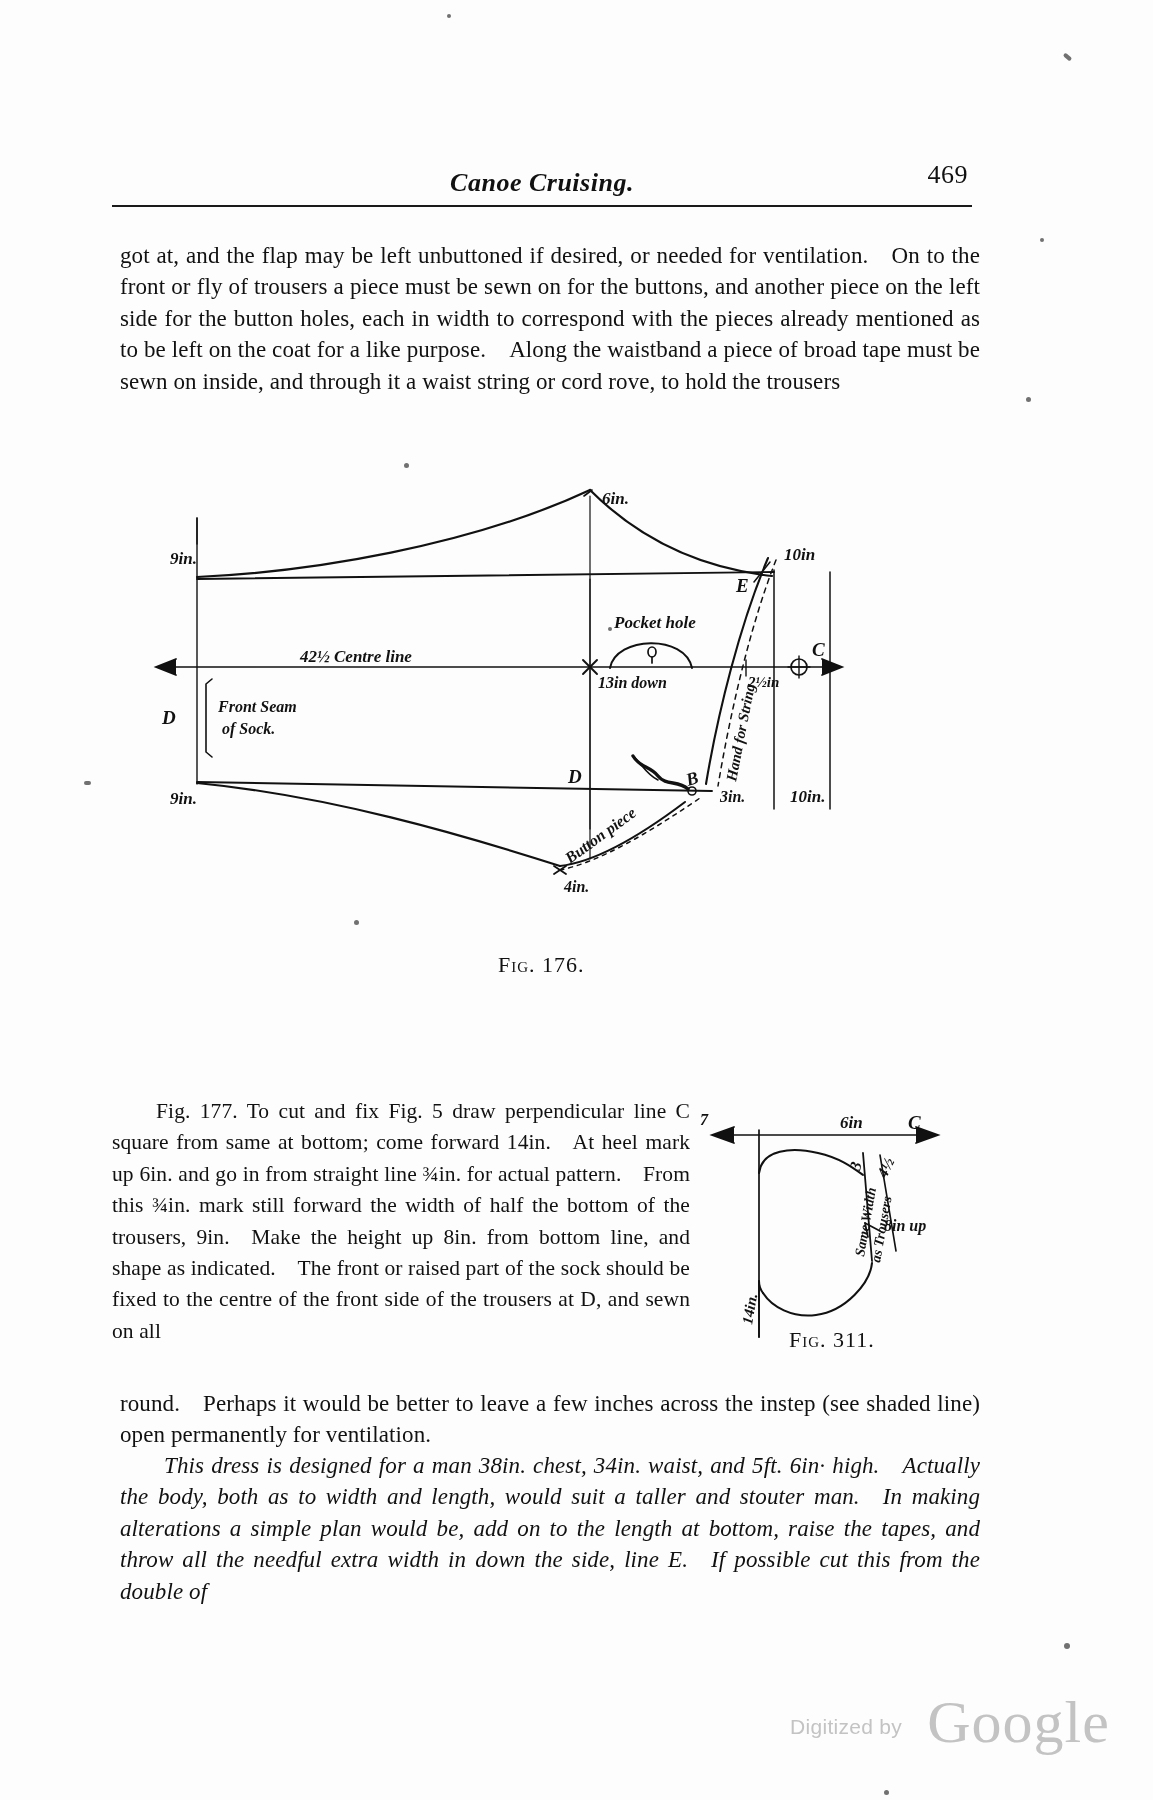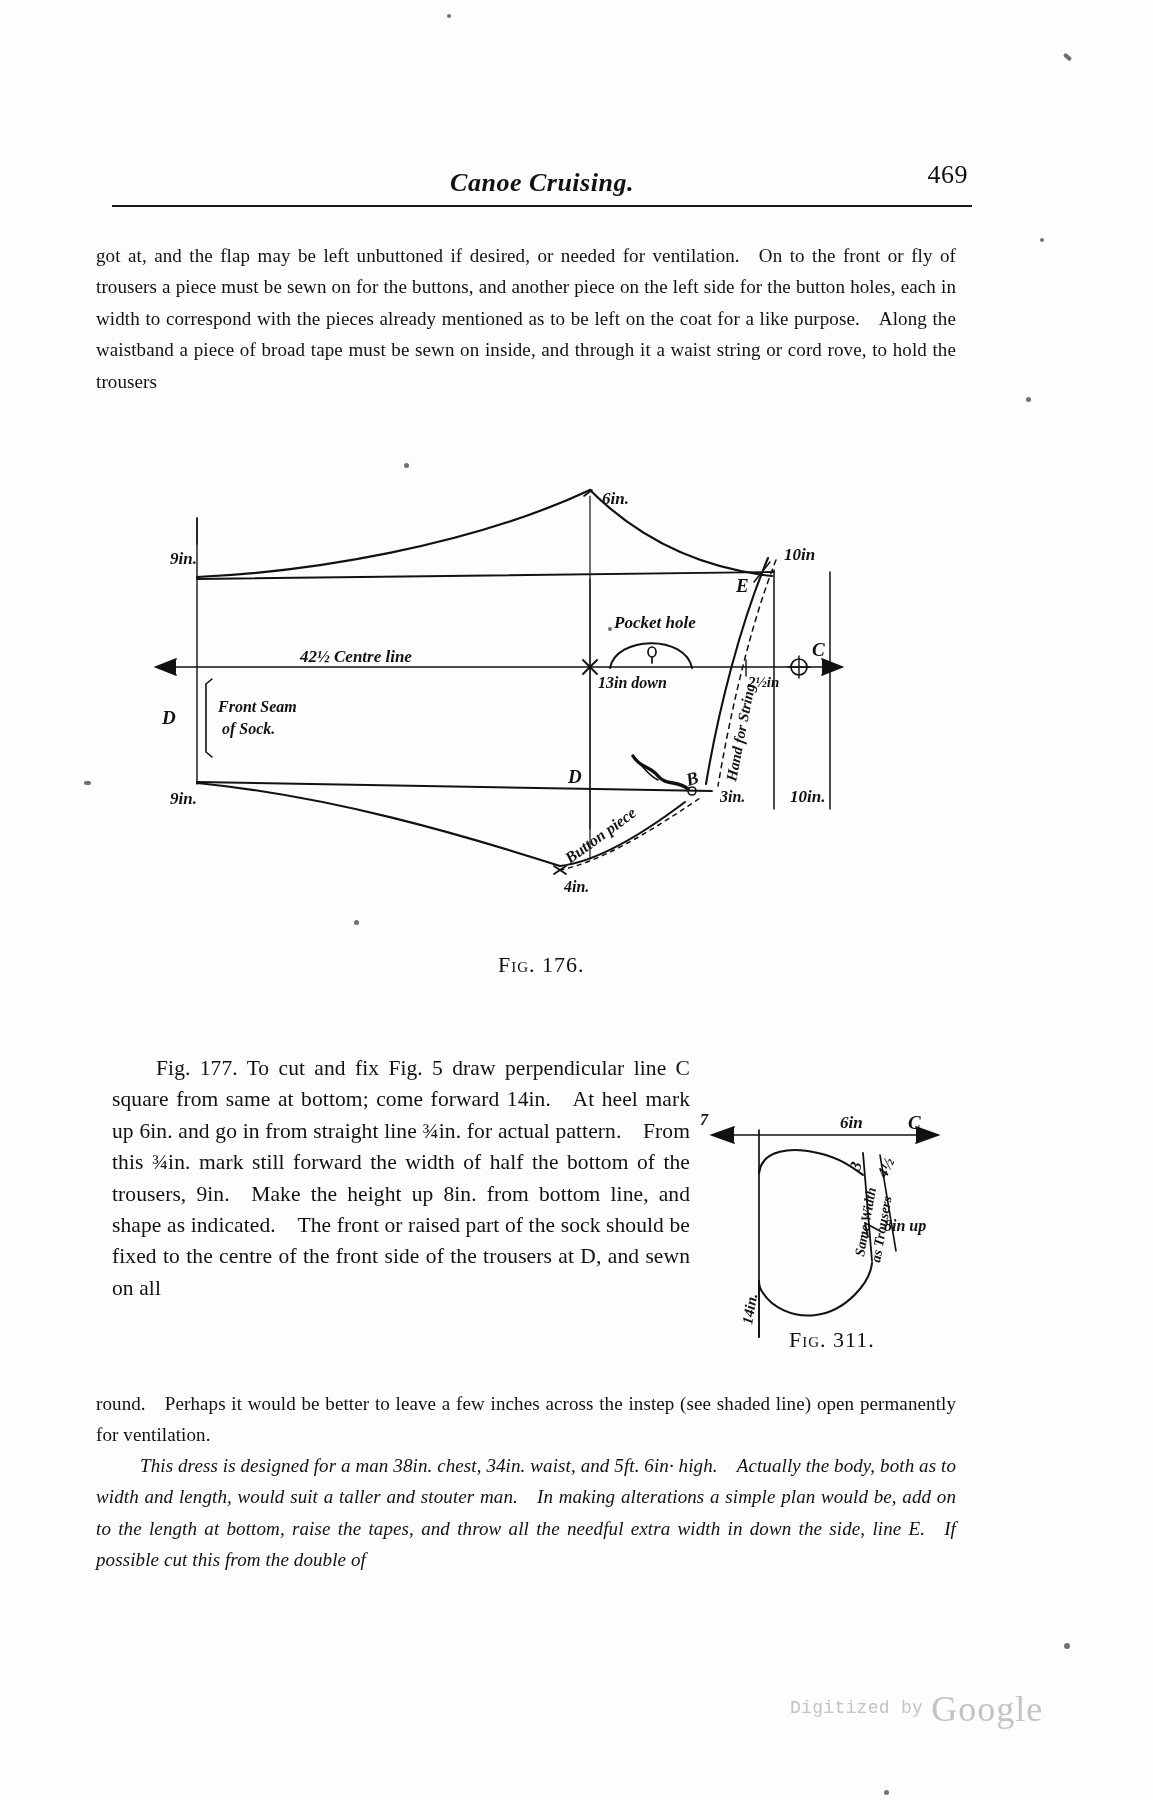--- a/index.html
+++ b/index.html
@@ -61,23 +61,23 @@
     left: 0;
     right: 0;
     top: 45px;
     height: 2px;
     background: #1a1a1a;
   }
 
   
   .col {
     position: absolute;
-    left: 96px;
+    left: 120px;
     width: 860px;
-    font-size: 19px;
+    font-size: 23px;
     line-height: 31.4px;
     text-align: justify;
     text-justify: inter-word;
     letter-spacing: .1px;
   }
   .col p { margin: 0; }
   .col p.indent { text-indent: 44px; font-style: italic; }
 
   .wrapcol {
     position: absolute;
@@ -107,30 +107,30 @@
   .fig svg { display: block; overflow: visible; }
 
   .watermark {
     position: absolute;
     left: 790px;
     top: 1688px;
     color: #c3c3c3;
     white-space: nowrap;
   }
   .wm-digit {
-    font-family: Liberation Mono, monospace;
-    font-size: 18px;
+    font-family: Liberation Sans, sans-serif;
+    font-size: 21px;
     letter-spacing: .3px;
     vertical-align: 8px;
   }
   .wm-goog {
     font-family: "Liberation Serif", "DejaVu Serif", serif;
-    font-size: 36px;
+    font-size: 60px;
     letter-spacing: 1px;
-    margin-left: 8px;
+    margin-left: 25px;
   }
 </style>
 </head>
 <body>
 
 <div class="page">
 
   <div class="speck" style="left:447px;top:14px;width:4px;height:4px;"></div>
   <div class="speck" style="left:1063px;top:55px;width:9px;height:4px;transform:rotate(40deg);border-radius:2px;"></div>
   <div class="speck" style="left:1040px;top:238px;width:4px;height:4px;"></div>
@@ -258,21 +258,21 @@
         <text font-size="16" transform="translate(430,380) rotate(-36)">Button piece</text>
 
         <text x="424" y="408" font-size="16">4in.</text>
       </g>
     </svg>
   </div>
 
   <div class="figcap" style="left:498px;top:952px;">Fig. 176.</div>
 
 
-  <div class="wrapcol" style="top:1053px;">
+  <div class="wrapcol" style="top:1096px;">
     <p>Fig. 177. To cut and fix Fig. 5 draw perpendicular line C square from same at bottom; come forward 14in. At heel mark up 6in. and go in from straight line ¾in. for actual pattern. From this ¾in. mark still forward the width of half the bottom of the trousers, 9in. Make the height up 8in. from bottom line, and shape as indicated. The front or raised part of the sock should be fixed to the centre of the front side of the trousers at D, and sewn on all</p>
   </div>
 
   <div class="fig" style="left:700px;top:1075px;">
     <svg width="260" height="260" viewBox="0 0 260 260" xmlns="http://www.w3.org/2000/svg">
       <g fill="none" stroke="#111" stroke-width="1.9" stroke-linecap="round">
 
         <line x1="14" y1="24" x2="236" y2="24" stroke-width="1.6"></line>
         <path d="M 34 16 L 12 24 L 34 32" stroke-width="1.8" fill="#111"></path>
         <path d="M 216 16 L 238 24 L 216 32" stroke-width="1.8" fill="#111"></path>

